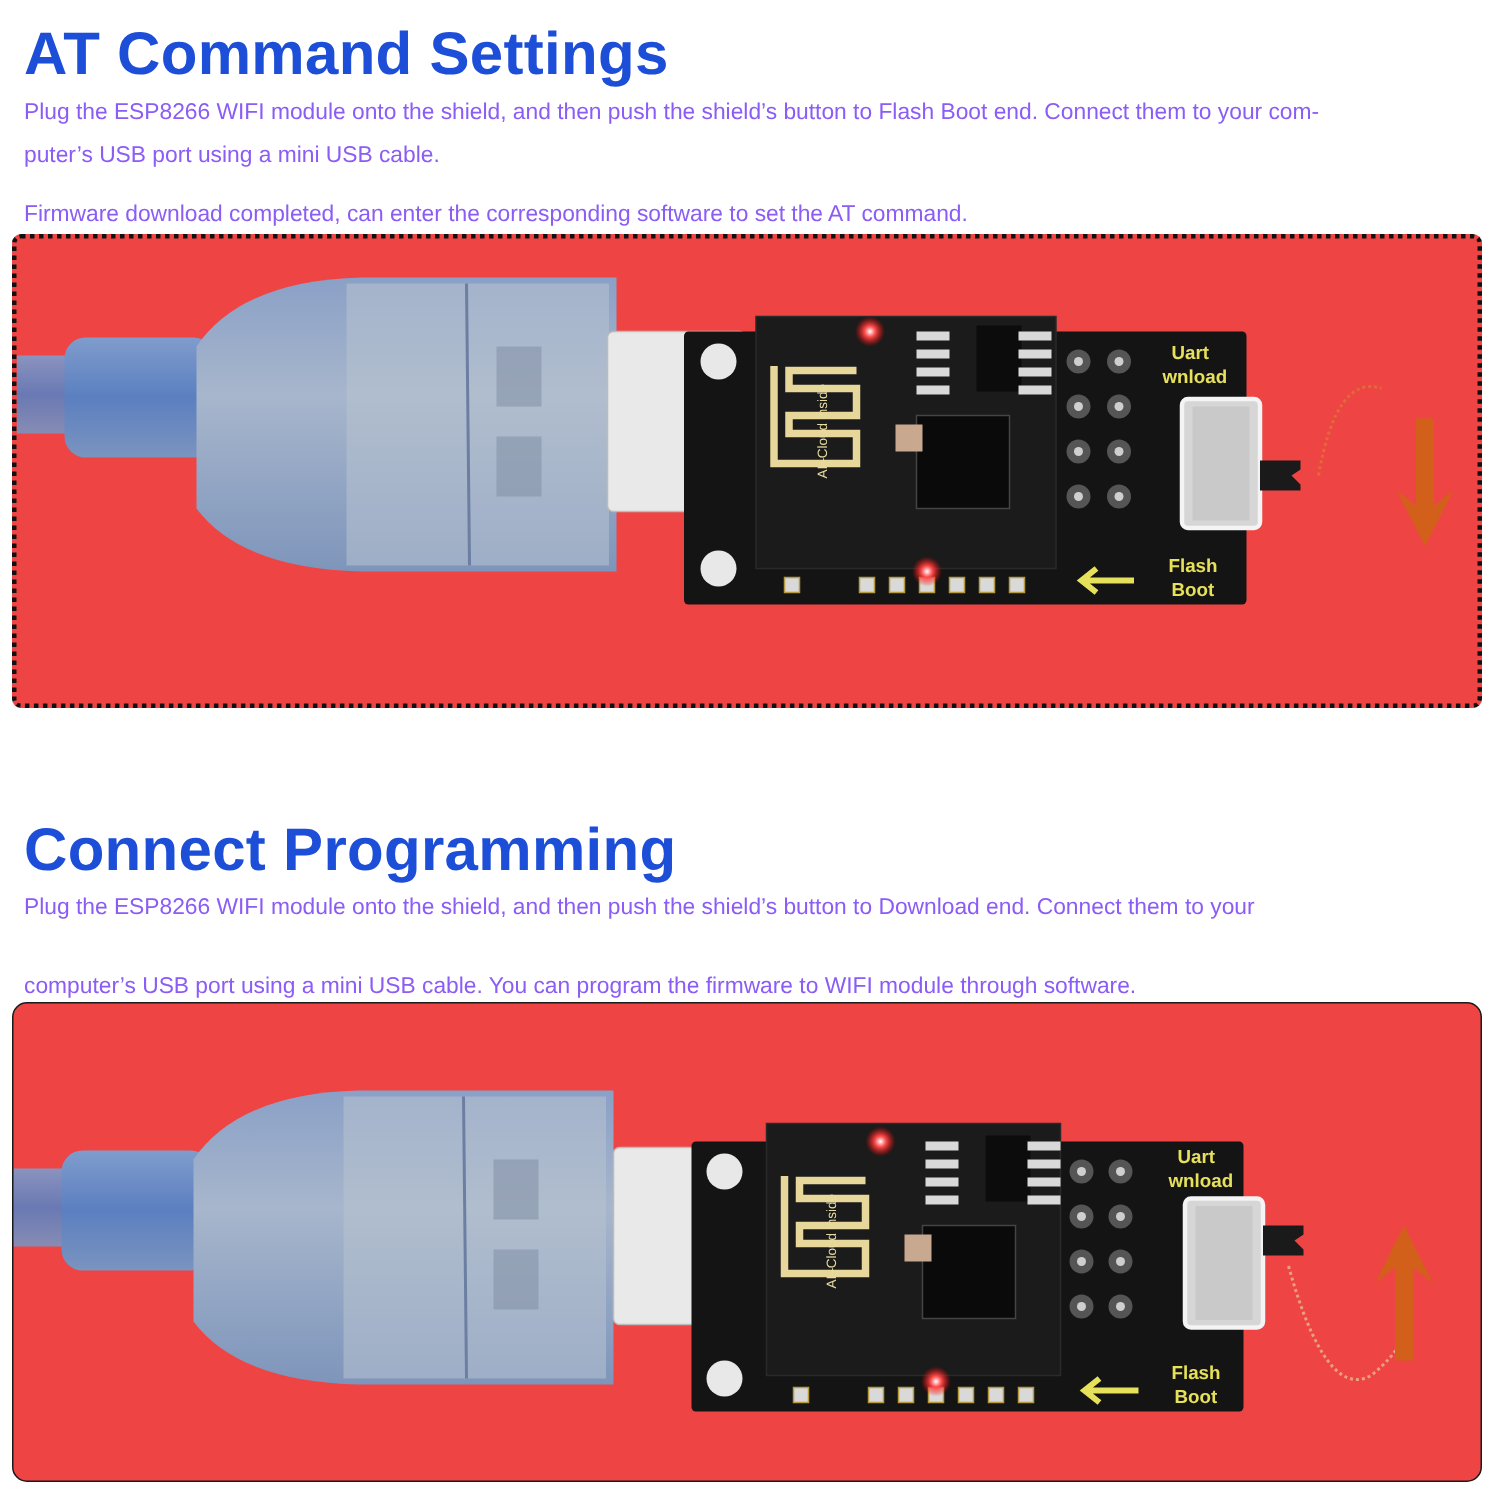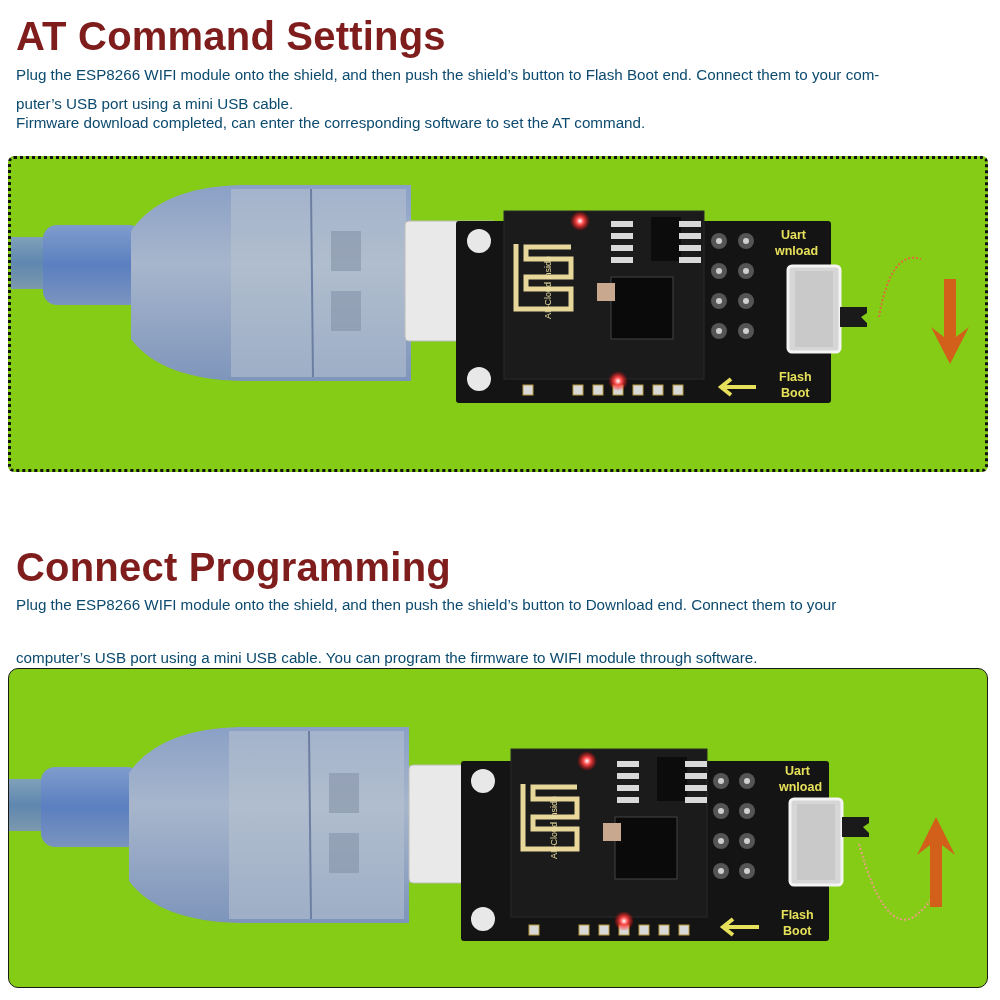--- a/index.html
+++ b/index.html
@@ -6,50 +6,50 @@
     body {
       width: 1000px; height: 1000px; position: relative; overflow: hidden;
       background: #ffffff;
       font-family: "Liberation Sans", sans-serif;
       color: #3a3a3a;
     }
     .heading {
       position: absolute; left: 16px;
       font-family: "Liberation Sans", sans-serif;
       font-weight: bold; font-size: 40px; line-height: 44px;
-      color: #7f1d1d; margin: 0; letter-spacing: 0.2px;
+      color: #1d4ed8; margin: 0; letter-spacing: 0.2px;
       white-space: nowrap;
     }
     .para {
       position: absolute; left: 16px; width: 975px;
-      font-size: 15.2px; line-height: 29.5px; color: #0c4a6e;
+      font-size: 15.2px; line-height: 29.5px; color: #8b5cf6;
       margin: 0; white-space: nowrap;
     }
     .frame {
       position: absolute; left: 8px; width: 980px; box-sizing: border-box;
-      background: #84cc16; overflow: hidden;
+      background: #ef4444; overflow: hidden;
     }
     .frame.dotted { top: 156px; height: 316px; border: 3px dotted #111; border-radius: 6px; }
     .frame.solid  { top: 668px; height: 320px; border: 1.5px solid #1a1a1a; border-radius: 10px; }
     .photo { position: absolute; left: 0; top: 0; }
     .label-y {
       font-family: "Liberation Sans", sans-serif; font-weight: bold;
       fill: #e6e05a; font-size: 12.5px;
     }
     .antenna-text {
       font-family: "Liberation Sans", sans-serif; fill: #e8dca0; font-size: 9px;
     }
   </style>
 </head>
 <body>
 
 <h1 class="heading" style="top:14px;">AT Command Settings</h1>
 <p class="para" style="top:60px;">Plug the ESP8266 WIFI module onto the shield, and then push the shield’s button to Flash Boot end. Connect them to your com-</p>
 <p class="para" style="top:89px;">puter’s USB port using a mini USB cable.</p>
-<p class="para" style="top:108px;">Firmware download completed, can enter the corresponding software to set the AT command.</p>
+<p class="para" style="top:128px;">Firmware download completed, can enter the corresponding software to set the AT command.</p>
 
 <div class="frame dotted">
   <svg class="photo" width="980" height="316" viewBox="0 0 980 316">
     <defs>
       <linearGradient id="cableG1" x1="0" y1="0" x2="0" y2="1">
         <stop offset="0" stop-color="#7f9ccc"></stop>
           <stop offset="0.5" stop-color="#5b7fc0"></stop>
           <stop offset="1" stop-color="#7b94bf"></stop>
       </linearGradient>
       <linearGradient id="plugG1" x1="0" y1="0" x2="0" y2="1">

